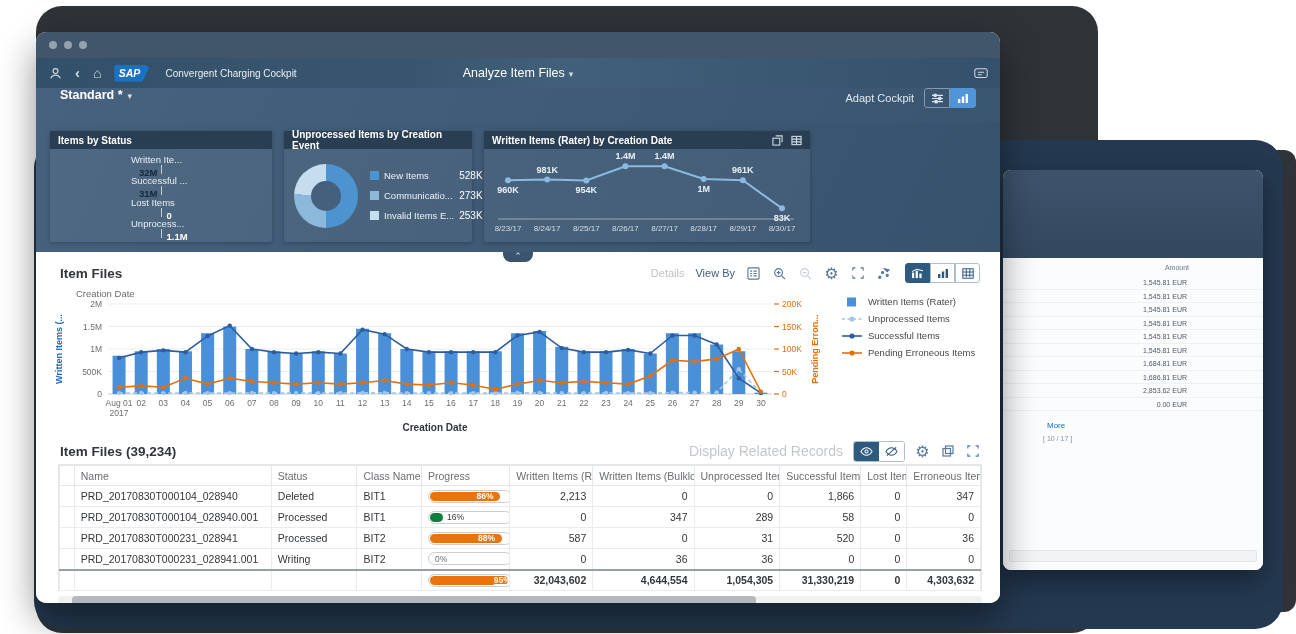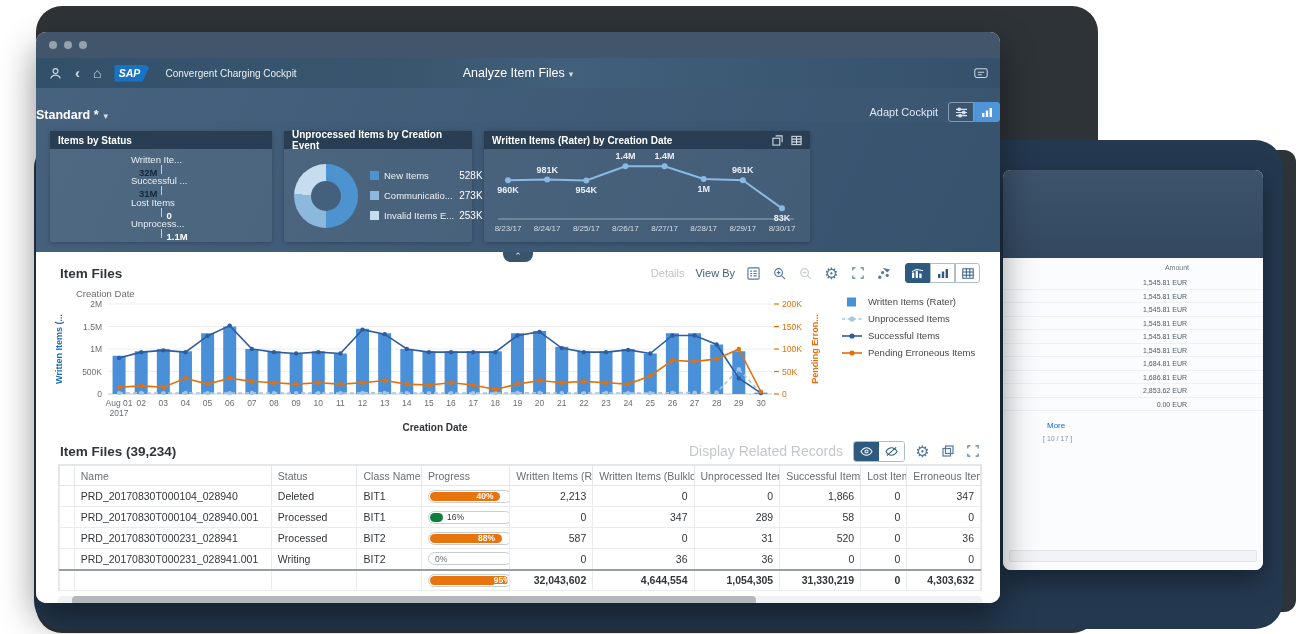--- a/index.html
+++ b/index.html
@@ -32,21 +32,21 @@
   .sh-ic{width:14px;height:14px;color:#cfd9e2;display:inline-flex;align-items:center;justify-content:center;cursor:pointer;}
   .back-ch{font-size:15px;line-height:14px;font-weight:bold;color:#cfd9e2;cursor:pointer;}
   .home-ch{font-size:14px;line-height:14px;color:#cfd9e2;cursor:pointer;}
   .sap-logo{width:36px;height:17px;background:#1873c4;color:#fff;font-weight:bold;font-style:italic;font-size:10.5px;display:flex;align-items:center;justify-content:center;border-radius:2px 6px 2px 2px;clip-path:polygon(0 0,100% 0,78% 100%,0 100%);padding-right:6px;cursor:default;}
   .product-name{font-size:10px;color:#e8eef4;margin-left:2px;}
   .sh-center{position:absolute;left:0;right:0;text-align:center;font-size:12.5px;color:#fff;pointer-events:none;}
   .sh-center .inner{pointer-events:auto;cursor:pointer;}
   .sh-caret{font-size:9px;color:#cfd9e2;margin-left:4px;}
   .sh-right{margin-left:auto;display:flex;align-items:center;}
 
-  .filter-bar{height:34px;background:linear-gradient(115deg,#47627e,#3a5570);display:flex;align-items:flex-end;padding:0 0;color:#fff;}
+  .filter-bar{height:34px;background:linear-gradient(115deg,#47627e,#3a5570);display:flex;align-items:flex-start;padding:0 24px;color:#fff;}
   .variant{font-size:12.5px;font-weight:bold;cursor:pointer;}
   .variant .caret{font-weight:normal;font-size:9px;margin-left:5px;color:#d7e0e9;}
   .fb-right{margin-left:auto;display:flex;align-items:center;gap:10px;}
   .adapt{font-size:11px;color:#dfe8f0;cursor:pointer;}
   .seg{display:flex;}
   .seg .sbtn{width:26px;height:20px;display:flex;align-items:center;justify-content:center;border:1px solid #8699ac;color:#d9e3ec;cursor:pointer;background:transparent;}
   .seg .sbtn:first-child{border-radius:3px 0 0 3px;}
   .seg .sbtn:last-child{border-radius:0 3px 3px 0;}
   .seg .sbtn.sel{background:#4f95d8;border-color:#4f95d8;color:#fff;}
 
@@ -684,21 +684,21 @@
             </thead>
           <tbody id="tableBody">
               <tr>
                 <td></td>
                 <td>PRD_20170830T000104_028940</td>
                 <td>Deleted</td>
                 <td>BIT1</td>
                 <td>
                   <div class="pill">
                     <div class="fill" style="width: 86%; background: rgb(233, 115, 12);"></div>
-                    <div class="plab" style="left: 0px; width: 86%; justify-content: flex-end; padding-right: 6px; color: rgb(255, 255, 255); font-weight: bold;">40%</div>
+                    <div class="plab" style="left: 0px; width: 86%; justify-content: flex-end; padding-right: 6px; color: rgb(255, 255, 255); font-weight: bold;">86%</div>
                   </div>
                 </td>
                 <td class="num">2,213</td>
                 <td class="num">0</td>
                 <td class="num">0</td>
                 <td class="num">1,866</td>
                 <td class="num">0</td>
                 <td class="num">347</td>
               </tr>
               <tr>

